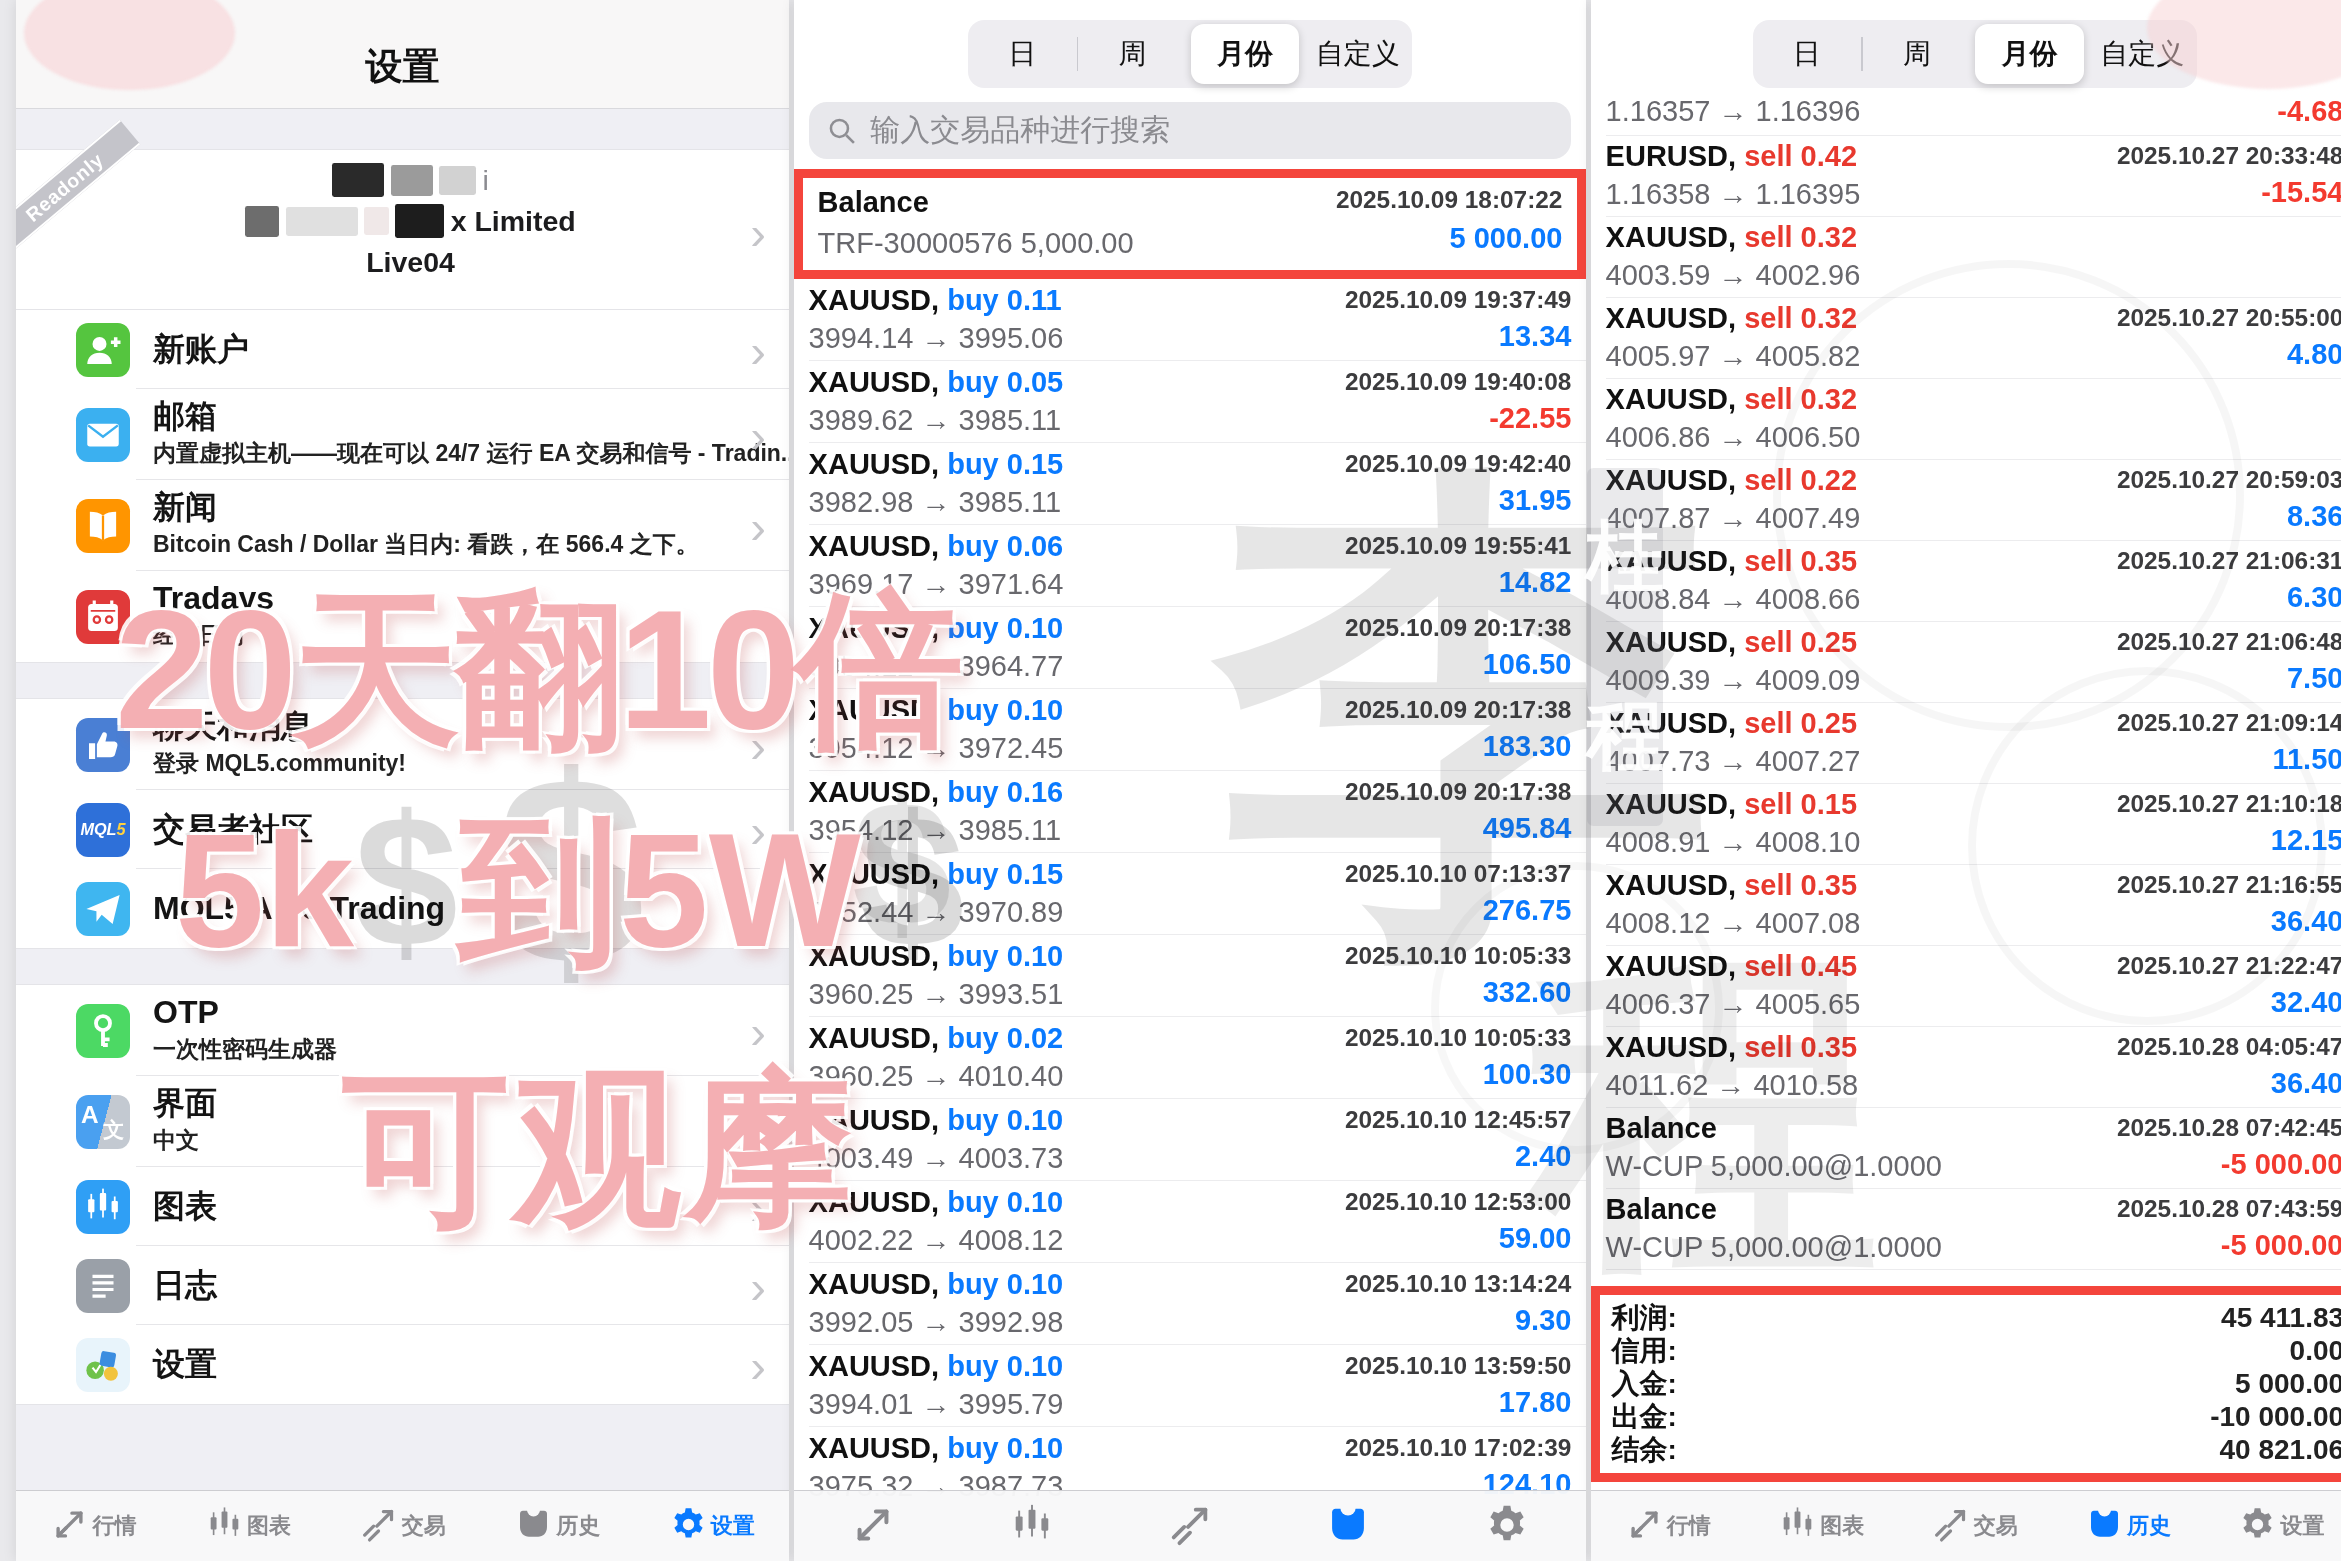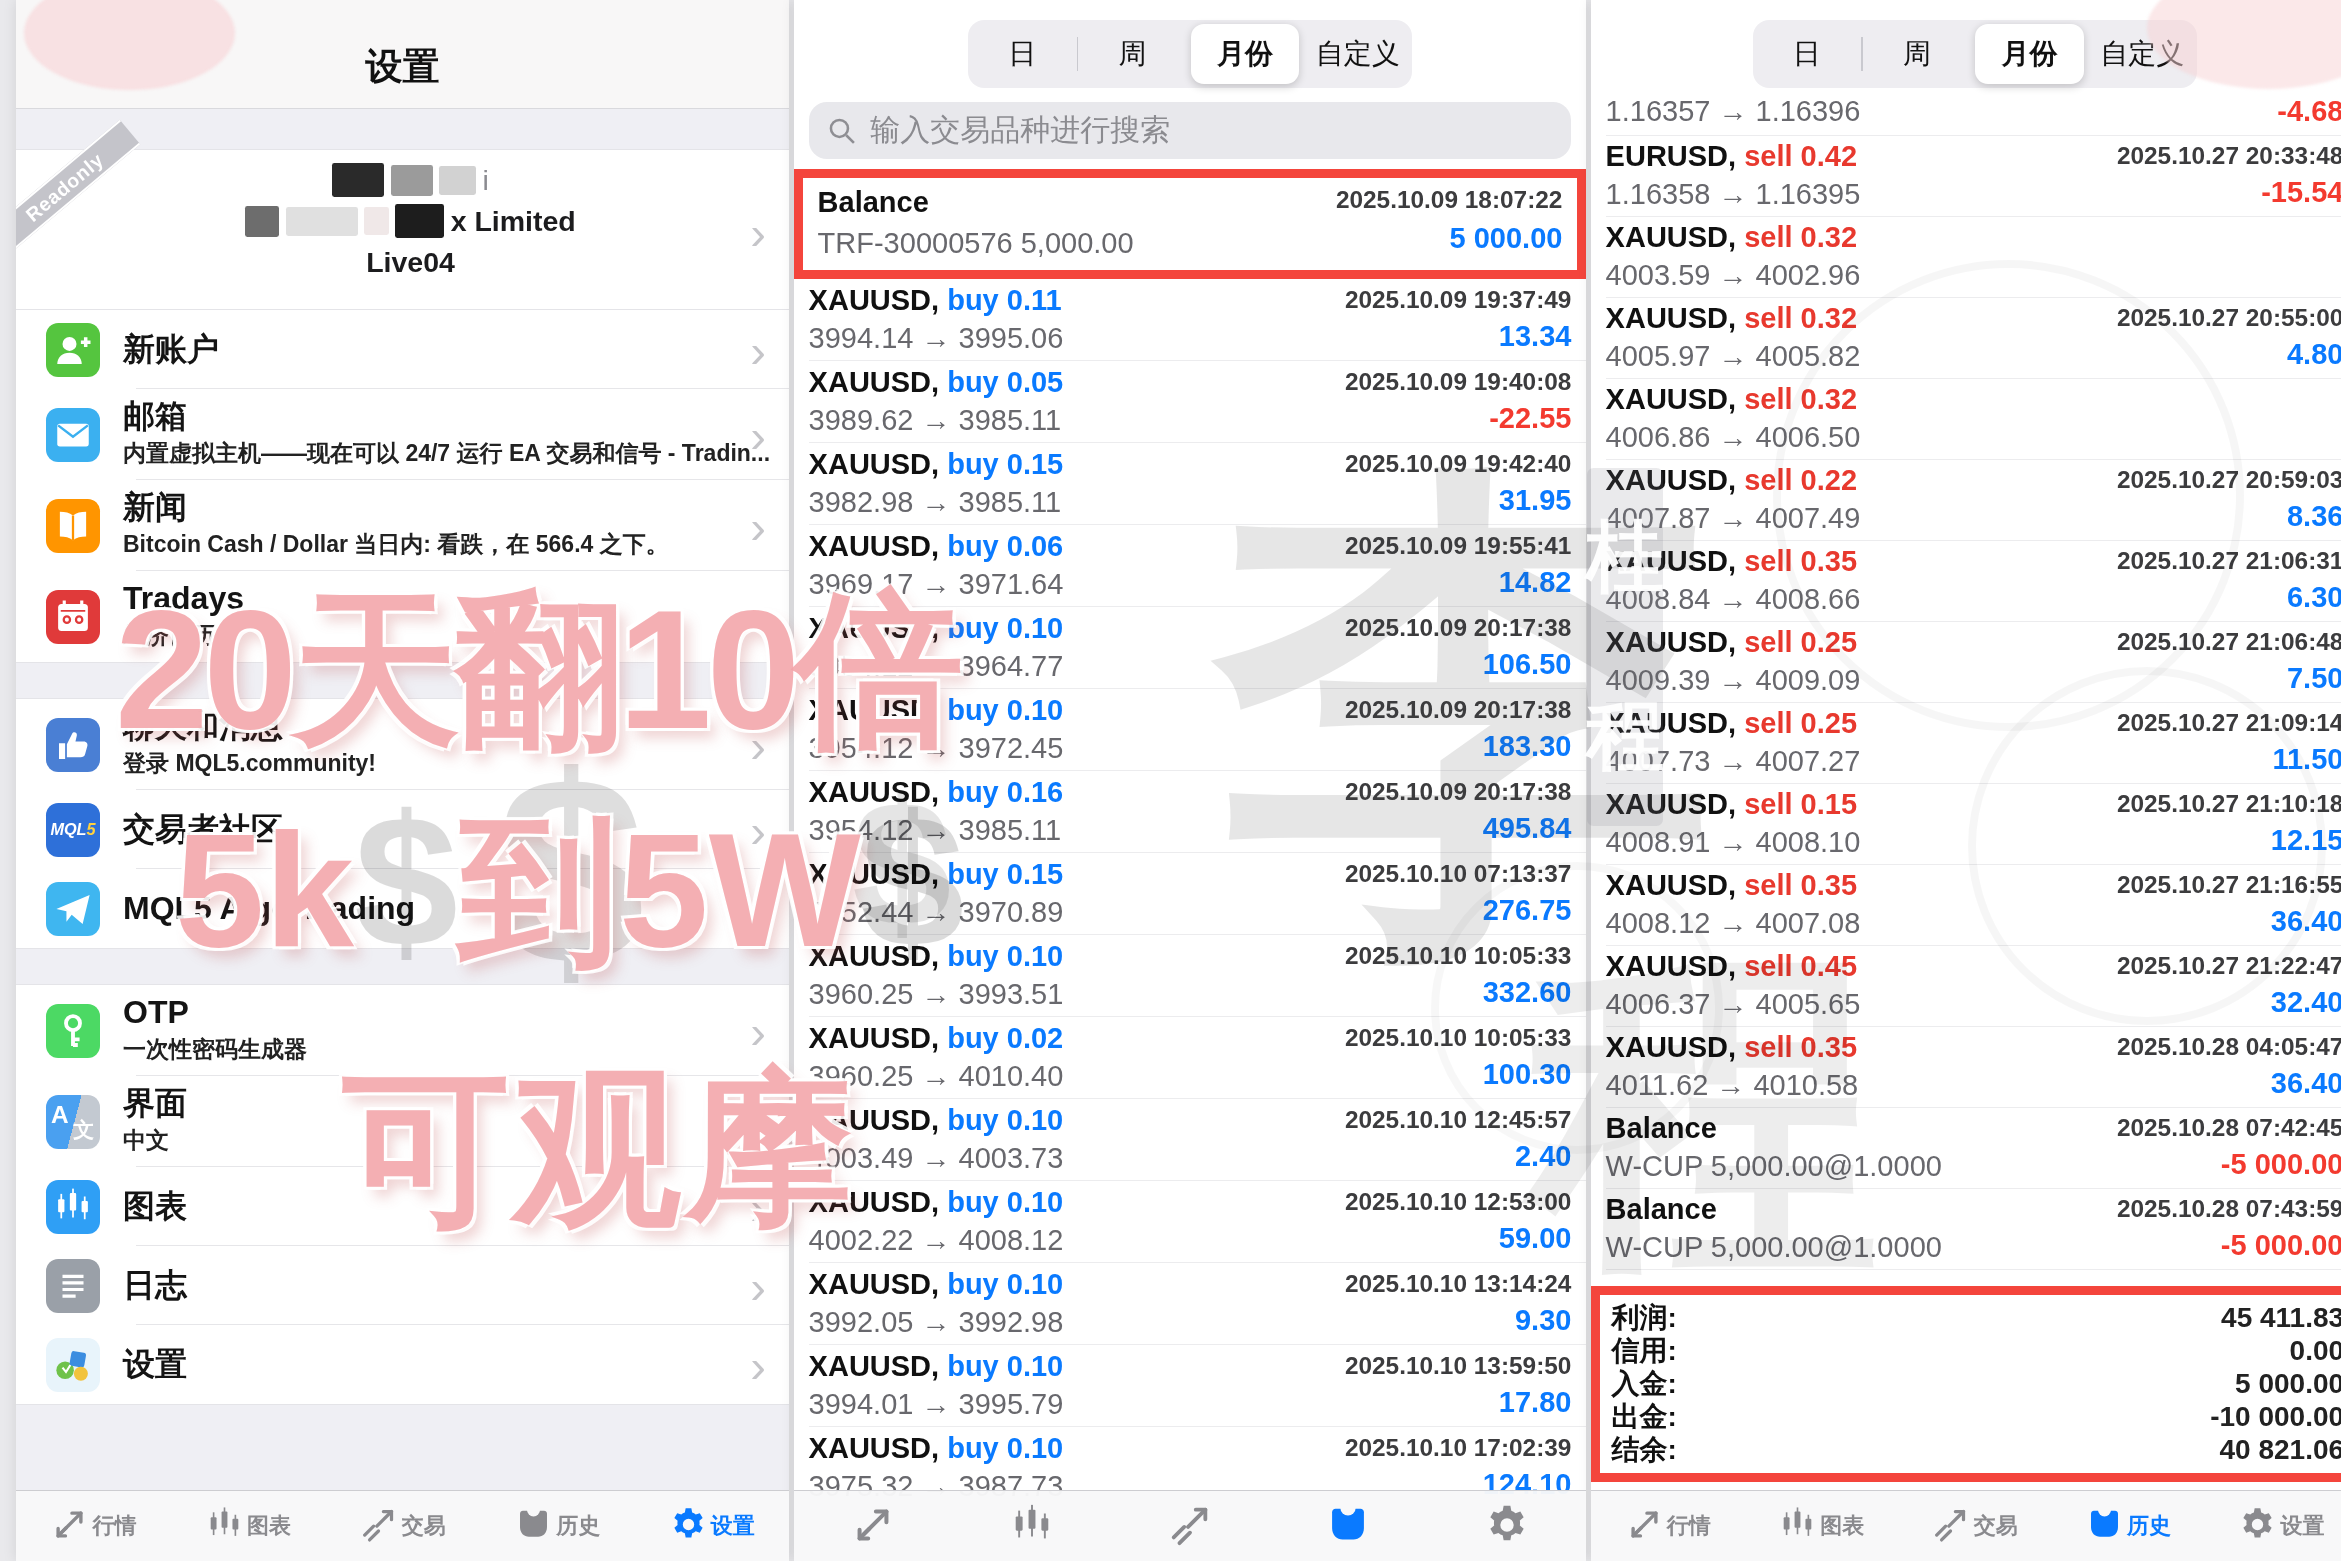--- a/index.html
+++ b/index.html
@@ -19,21 +19,21 @@
     border-top:2.4px solid #fff;border-bottom:2.4px solid #fff;letter-spacing:0.8px;}
   .acct-col{position:absolute;left:114px;right:98px;top:13px;display:flex;flex-direction:column;align-items:center;gap:7.3px;}
   .acct-line{display:flex;align-items:center;gap:6.5px;}
   .blk{display:inline-block;border-radius:2.4px;}
   .acct-frag{font-size:28.5px;color:#1c1c1e;font-weight:600;}
   .acct-frag.gray{color:#8b8b90;font-weight:400;}
   .chev{color:#c5c5c9;font-size:47px;font-weight:400;line-height:1;}
   .acct .chev{position:absolute;right:23px;top:59px;}
   .mgroup{background:#fff;}
   .ggap{height:35px;background:#efeff4;border-top:1.6px solid #e4e4e8;border-bottom:1.6px solid #e4e4e8;}
-  .mrow{position:relative;display:flex;align-items:center;padding-left:30px;background:#fff;}
+  .mrow{position:relative;display:flex;align-items:center;padding-left:60px;background:#fff;}
   .mrow.one{height:79px;}
   .mrow.two{height:91px;}
   .mrow:not(:last-child)::after{content:"";position:absolute;left:120px;right:0;bottom:0;border-bottom:1.6px solid #e6e6e9;}
   .mi{width:54px;height:54px;border-radius:12.2px;flex:0 0 54px;display:flex;align-items:center;justify-content:center;overflow:hidden;position:relative;}
   .mi svg{width:42px;height:42px;}
   .mtext{margin-left:23px;display:flex;flex-direction:column;gap:4.9px;min-width:0;flex:1;}
   .mlabel{font-size:32px;font-weight:700;color:#141414;line-height:1.05;}
   .msub{font-size:23px;font-weight:600;color:#222;white-space:nowrap;overflow:hidden;}
   .mrow .chev{position:absolute;right:23px;top:50%;transform:translateY(-50%);}
   .mql5t{font-size:16.3px;font-weight:800;font-style:italic;color:#fff;letter-spacing:0;}

